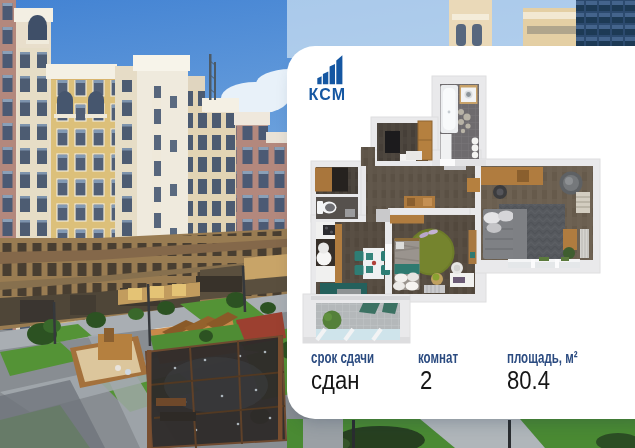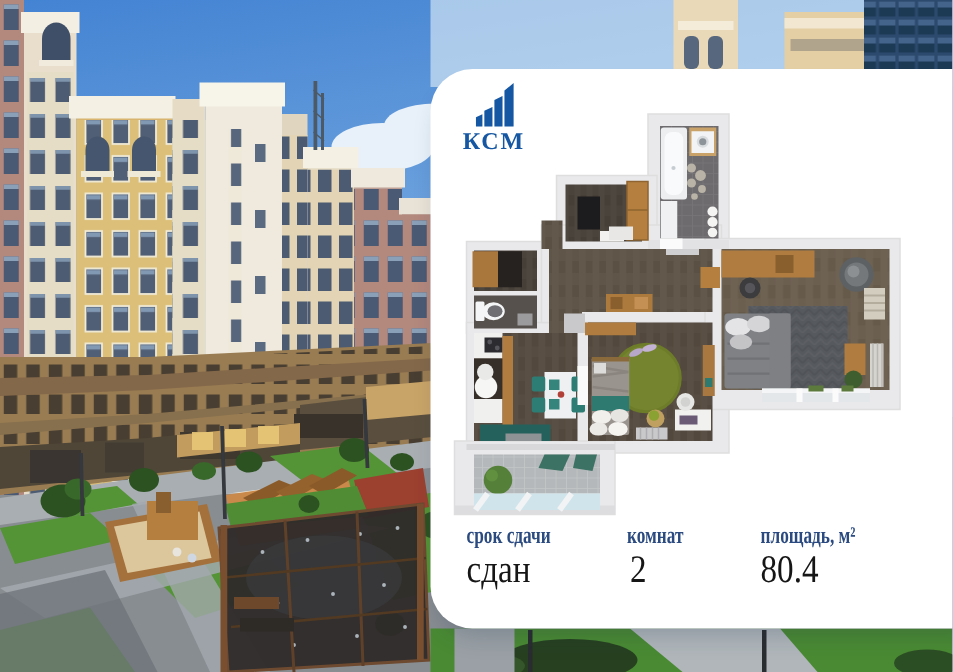--- a/index.html
+++ b/index.html
@@ -1,16 +1,16 @@
 <!DOCTYPE html>
 <html><head>
 <meta charset="utf-8">
 <style>
 html,body{margin:0;padding:0;}
-#stage{position:relative;width:635px;height:448px;overflow:hidden;background:#7ab0e0;font-family:Liberation Serif, serif;}
+#stage{position:relative;width:635px;height:448px;overflow:hidden;background:#7ab0e0;font-family:Liberation Sans, sans-serif;}
 #photo{position:absolute;left:0;top:0;}
 #card{position:absolute;left:287px;top:46px;width:380px;height:373px;background:#ffffff;border-radius:28px;box-shadow:0 10px 18px -8px rgba(25,45,75,0.28);}
 #plan{position:absolute;left:0;top:0;}
 .lbl{position:absolute;color:#2b4b80;font-size:16px;font-weight:bold;transform:scaleX(0.72);transform-origin:0 0;white-space:nowrap;}
 .val{position:absolute;color:#161616;font-size:26px;transform:scaleX(0.85);transform-origin:0 0;}
 </style>
 </head>
 <body>
 <div id="stage">
 

